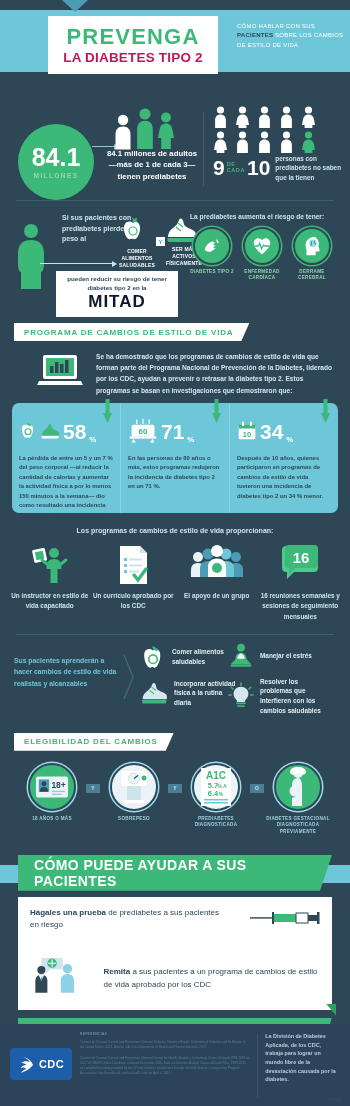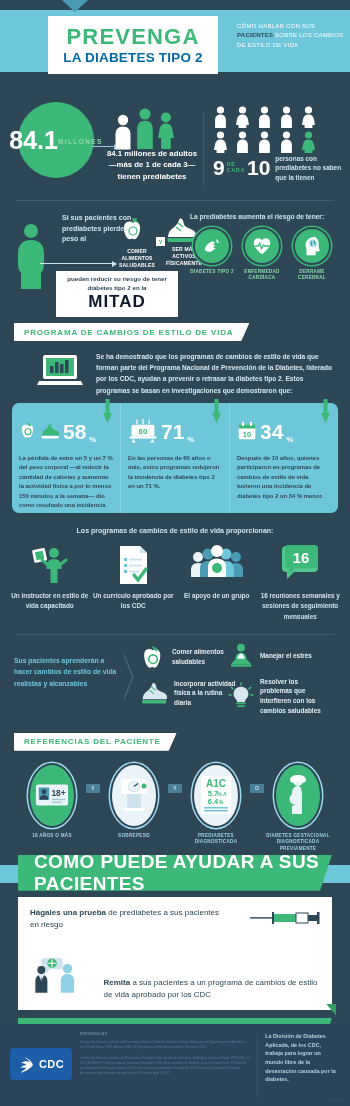--- a/index.html
+++ b/index.html
@@ -15,29 +15,29 @@
   
   .hdr { position:relative; height:96px; background:#2e4756; }
   .hdr-band { position:absolute; left:0; top:10px; width:350px; height:62px; background:#6ec6d9; }
   .hdr-notch { position:absolute; left:62px; top:0; width:26px; height:12px; background:#4a9cb5; clip-path:polygon(0 0,100% 0,50% 100%); }
   .hdr-card {
     position:absolute; left:48px; top:16px; width:170px; height:58px;
     background:#ffffff; display:flex; flex-direction:column;
     align-items:center; justify-content:center; line-height:1;
   }
   .hdr-t1 { color:#3cb878; font-size:22px; font-weight:bold; letter-spacing:1.2px; }
-  .hdr-t2 { color:#0369a1; font-size:13.5px; font-weight:bold; letter-spacing:.2px; margin-top:3px; }
+  .hdr-t2 { color:#be185d; font-size:13.5px; font-weight:bold; letter-spacing:.2px; margin-top:3px; }
   .hdr-tag { position:absolute; left:237px; top:22px; width:108px; font-size:6px; line-height:1.55;
              color:#ffffff; letter-spacing:.25px; }
   .hdr-tag b { color:#2e4756; }
 
   
   .top { position:relative; height:104px; padding-top:6px; }
-  .circle841 { position:absolute; left:18px; top:6px; width:76px; height:76px; border-radius:50%;
-               background:#3cb878; display:flex; flex-direction:row; align-items:center; justify-content:center; }
+  .circle841 { position:absolute; left:18px; top:28px; width:76px; height:76px; border-radius:50%;
+               background:#3cb878; display:flex; flex-direction:column; align-items:center; justify-content:center; }
   .circle841 .n { color:#fff; font-size:25px; font-weight:bold; line-height:1; }
   .circle841 .l { color:#8fd8ae; font-size:6.5px; font-weight:bold; letter-spacing:1.4px; margin-top:2px; }
   .arrow1 { position:absolute; left:92px; top:50px; width:26px; height:1px; background:#9fc3d3; }
   .arrow1::after { content:""; position:absolute; right:-1px; top:-2.5px; border-left:5px solid #9fc3d3;
                    border-top:3px solid transparent; border-bottom:3px solid transparent; }
   .people3 { position:absolute; left:113px; top:12px; display:flex; align-items:flex-end; gap:2px; }
   .cap841 { position:absolute; left:106px; top:52px; width:92px; text-align:center; color:#fff;
             font-size:7.8px; font-weight:bold; line-height:1.45; }
   .vdiv { position:absolute; left:203px; top:16px; width:1px; height:74px; background:#415c6c; }
   .grid10 { position:absolute; left:213px; top:10px; width:126px; }
@@ -120,41 +120,41 @@
   .learn-col.c1 { left:140px; }
   .learn-col.c2 { left:228px; }
   .learn-item { display:flex; align-items:center; gap:6px; }
   .learn-item .tx { color:#e3eef4; font-size:6.4px; font-weight:bold; line-height:1.5; width:62px; }
   .learn-item .tx.w { width:72px; }
 
   
   .elig { position:relative; height:92px; padding-top:12px; }
   .elig-row { display:flex; align-items:flex-start; justify-content:center; gap:0; padding:0 10px; }
   .elig-item { width:68px; text-align:center; }
-  .ecirc { width:48px; height:65px; border-radius:50%; background:#3cb878; margin:0 auto;
+  .ecirc { width:48px; height:48px; border-radius:50%; background:#3cb878; margin:0 auto;
            display:flex; align-items:center; justify-content:center; position:relative;
            box-shadow:0 0 0 1.5px #9fd9ef; border:2px solid #2e4756; }
   .ecirc.w { background:#eaf4f8; }
   .elig-lbl { color:#9fd0e0; font-size:4.6px; font-weight:bold; line-height:1.45; margin-top:5px; letter-spacing:.3px; }
   .conn { width:14px; height:9px; background:#4a7f96; color:#cfe3ec; font-size:5px; font-weight:bold;
           display:flex; align-items:center; justify-content:center; margin-top:21px; flex:none; }
 
   
   .cta { position:relative; margin-top:8px; height:44px; }
   .cta-cyan { position:absolute; left:0; top:14px; width:350px; height:18px; background:#6ec6d9; }
   .cta-plate { position:absolute; left:18px; top:4px; width:314px; height:36px; background:#3cb878;
                display:flex; align-items:center; padding-left:16px;
                clip-path:polygon(0 0, 100% 0, calc(100% - 12px) 100%, 0 100%); }
-  .cta-plate span { color:#fff; font-size:19px; font-weight:bold; letter-spacing:.4px; }
+  .cta-plate span { color:#fff; font-size:14px; font-weight:bold; letter-spacing:.4px; }
 
   .white-card { position:relative; margin:2px 18px 0; background:#fff; padding:10px 12px 8px; min-height:92px; }
   .wc-l1 { color:#2e4756; font-size:8px; line-height:1.55; width:200px; }
   .wc-l1 b { font-weight:bold; }
   .syringe { position:absolute; right:10px; top:14px; }
-  .wc-row2 { display:flex; align-items:flex-end; gap:12px; margin-top:14px; }
+  .wc-row2 { display:flex; align-items:center; gap:12px; margin-top:14px; }
   .wc-l2 { color:#2e4756; font-size:8px; line-height:1.55; padding-top:10px; }
   .wc-l2 b { font-weight:bold; }
   .wc-corner { position:absolute; right:-4px; bottom:-6px; width:10px; height:12px; background:#2f9e63;
                clip-path:polygon(0 0, 100% 0, 100% 100%); }
 
   
   .urlbar { position:relative; margin:8px 18px 0; height:38px; background:#3cb878;
             display:flex; align-items:center; clip-path:polygon(0 0, 100% 0, calc(100% - 12px) 100%, 0 100%); }
   .url-l { width:98px; text-align:right; color:#bfe8d3; font-size:5.4px; line-height:1.6; font-weight:bold;
            padding-left:10px; }
@@ -533,21 +533,21 @@
           <path d="M14 1v2.5M3.5 5.5l1.8 1.8M24.5 5.5l-1.8 1.8M1 14h2.5M24.5 14H27" stroke="#3cb878" stroke-width="1.6" stroke-linecap="round"></path>
         </svg>
         <div class="tx w">Resolver los problemas que interfieren con los cambios saludables</div>
       </div>
     </div>
   </div>
 
   <div class="banner">
     <div class="line"></div>
     <div class="plate">
-      <span>REFERENCIAS DEL PACIENTE</span>
+      <span>ELEGIBILIDAD DEL CAMBIOS</span>
     </div>
   </div>
 
   <div class="elig">
     <div class="elig-row">
       <div class="elig-item">
         <div class="ecirc">
           <svg width="34" height="26" viewBox="0 0 36 26">
             <rect x="1" y="2" width="34" height="22" rx="2" fill="#eaf4f8"></rect>
             <rect x="4" y="5" width="11" height="13" fill="#4a9cb5"></rect>

